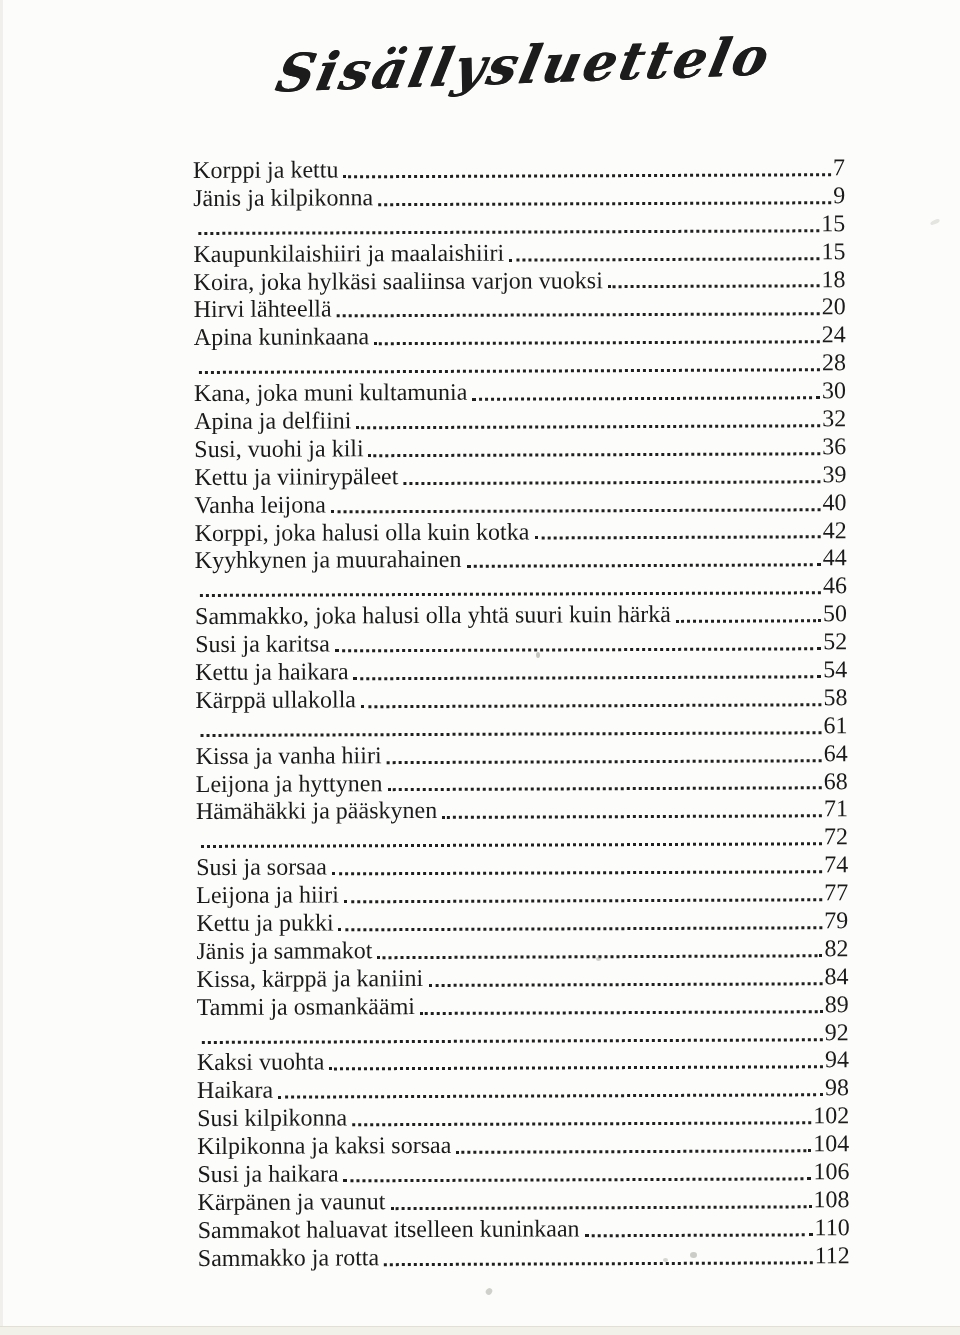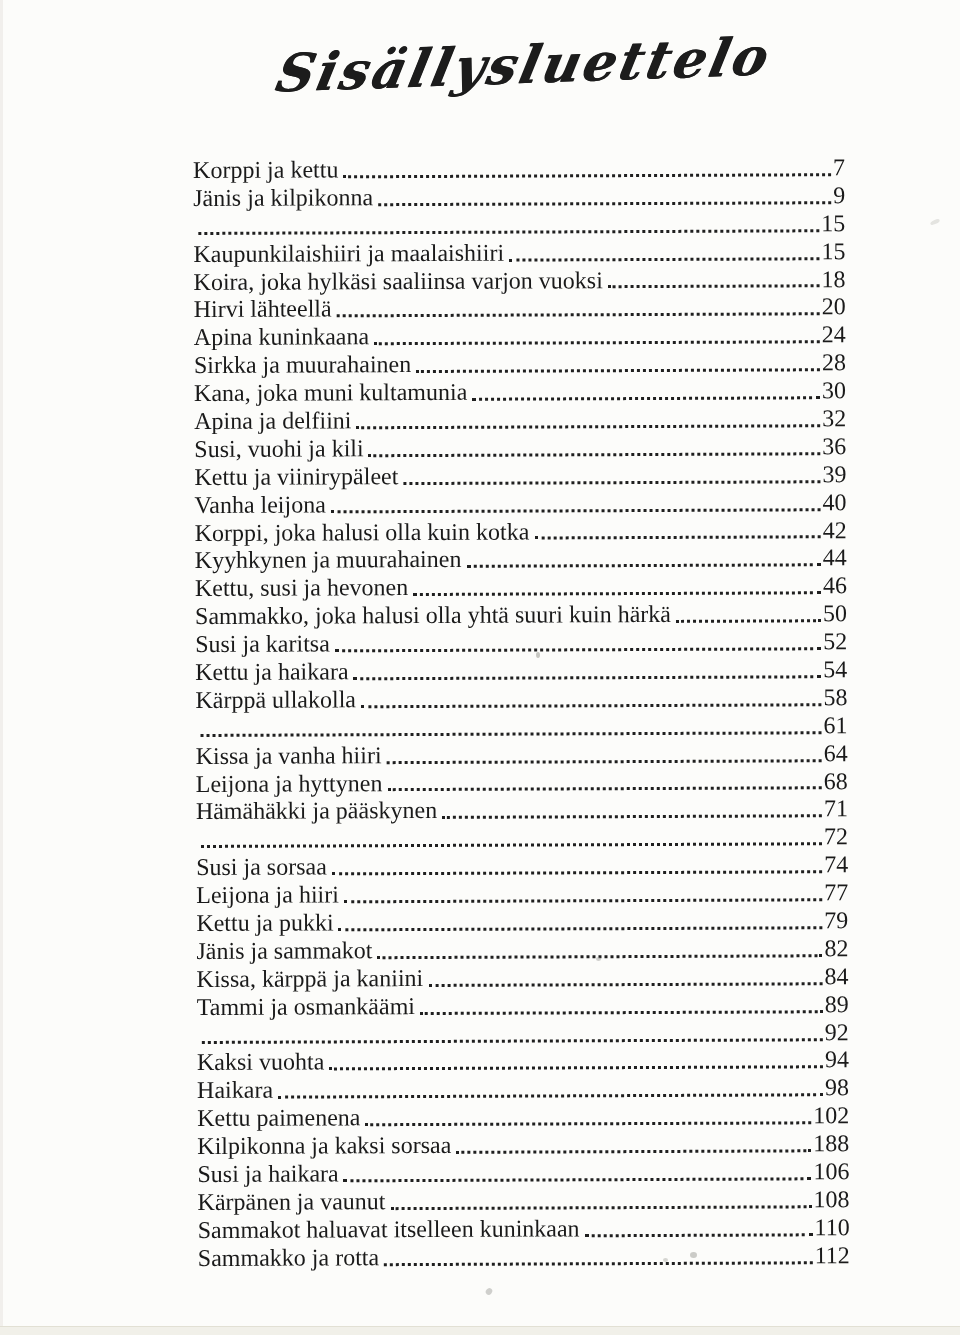--- a/index.html
+++ b/index.html
@@ -123,21 +123,20 @@
         <span class="entry-title">Hirvi lähteellä</span>
         <span class="entry-dots"></span>
         <span class="entry-page">20</span>
       </div>
       <div class="toc-row">
         <span class="entry-title">Apina kuninkaana</span>
         <span class="entry-dots"></span>
         <span class="entry-page">24</span>
       </div>
       <div class="toc-row">
-        <span class="entry-title">Sirkka ja muurahainen</span>
         <span class="entry-dots"></span>
         <span class="entry-page">28</span>
       </div>
       <div class="toc-row">
         <span class="entry-title">Kana, joka muni kultamunia</span>
         <span class="entry-dots"></span>
         <span class="entry-page">30</span>
       </div>
       <div class="toc-row">
         <span class="entry-title">Apina ja delfiini</span>
@@ -163,21 +162,20 @@
         <span class="entry-title">Korppi, joka halusi olla kuin kotka</span>
         <span class="entry-dots"></span>
         <span class="entry-page">42</span>
       </div>
       <div class="toc-row">
         <span class="entry-title">Kyyhkynen ja muurahainen</span>
         <span class="entry-dots"></span>
         <span class="entry-page">44</span>
       </div>
       <div class="toc-row">
-        <span class="entry-title">Kettu, susi ja hevonen</span>
         <span class="entry-dots"></span>
         <span class="entry-page">46</span>
       </div>
       <div class="toc-row">
         <span class="entry-title">Sammakko, joka halusi olla yhtä suuri kuin härkä</span>
         <span class="entry-dots"></span>
         <span class="entry-page">50</span>
       </div>
       <div class="toc-row">
         <span class="entry-title">Susi ja karitsa</span>
@@ -255,28 +253,28 @@
         <span class="entry-title">Kaksi vuohta</span>
         <span class="entry-dots"></span>
         <span class="entry-page">94</span>
       </div>
       <div class="toc-row">
         <span class="entry-title">Haikara</span>
         <span class="entry-dots"></span>
         <span class="entry-page">98</span>
       </div>
       <div class="toc-row">
-        <span class="entry-title">Kettu paimenena</span>
+        <span class="entry-title">Susi kilpikonna</span>
         <span class="entry-dots"></span>
         <span class="entry-page">102</span>
       </div>
       <div class="toc-row">
         <span class="entry-title">Kilpikonna ja kaksi sorsaa</span>
         <span class="entry-dots"></span>
-        <span class="entry-page">188</span>
+        <span class="entry-page">104</span>
       </div>
       <div class="toc-row">
         <span class="entry-title">Susi ja haikara</span>
         <span class="entry-dots"></span>
         <span class="entry-page">106</span>
       </div>
       <div class="toc-row">
         <span class="entry-title">Kärpänen ja vaunut</span>
         <span class="entry-dots"></span>
         <span class="entry-page">108</span>

